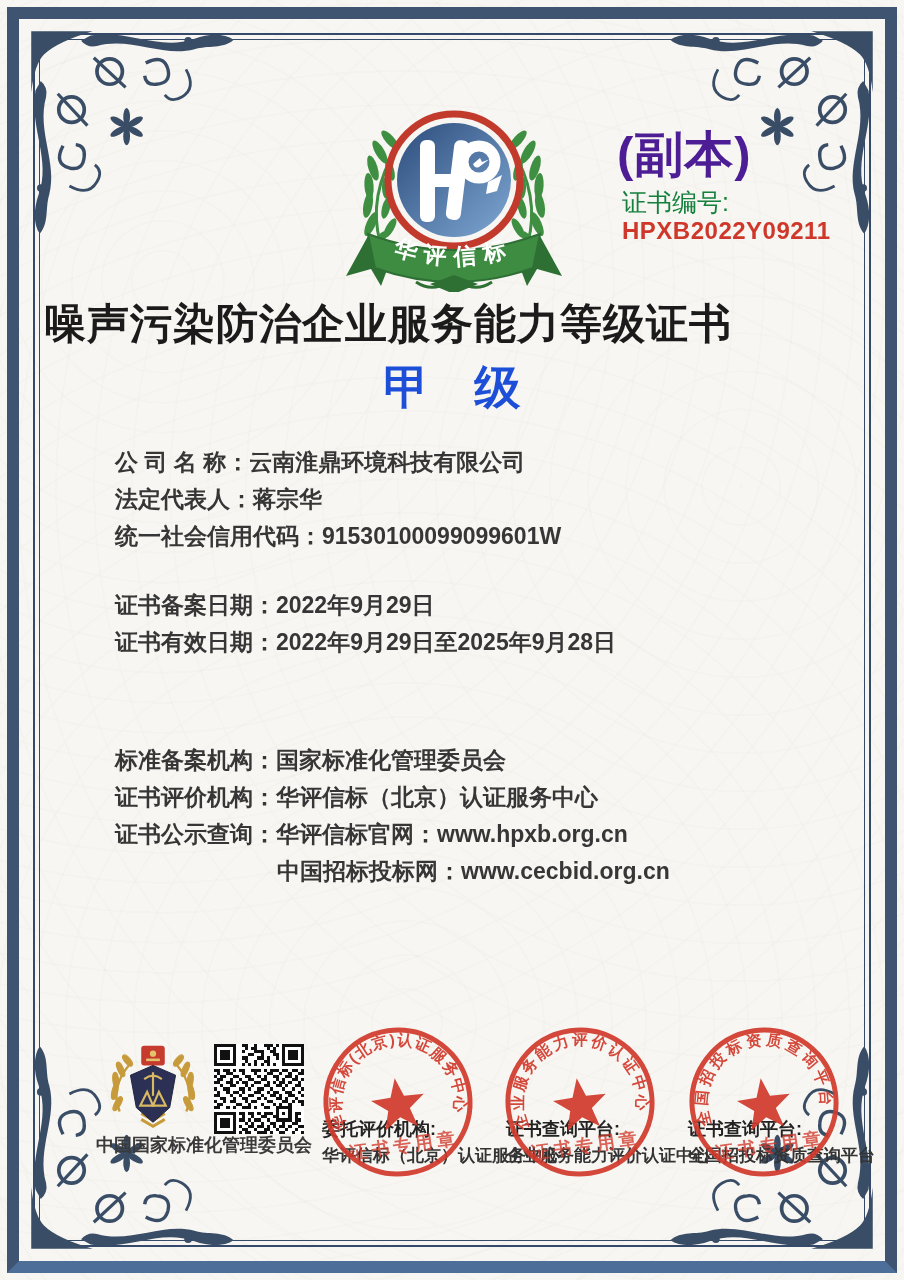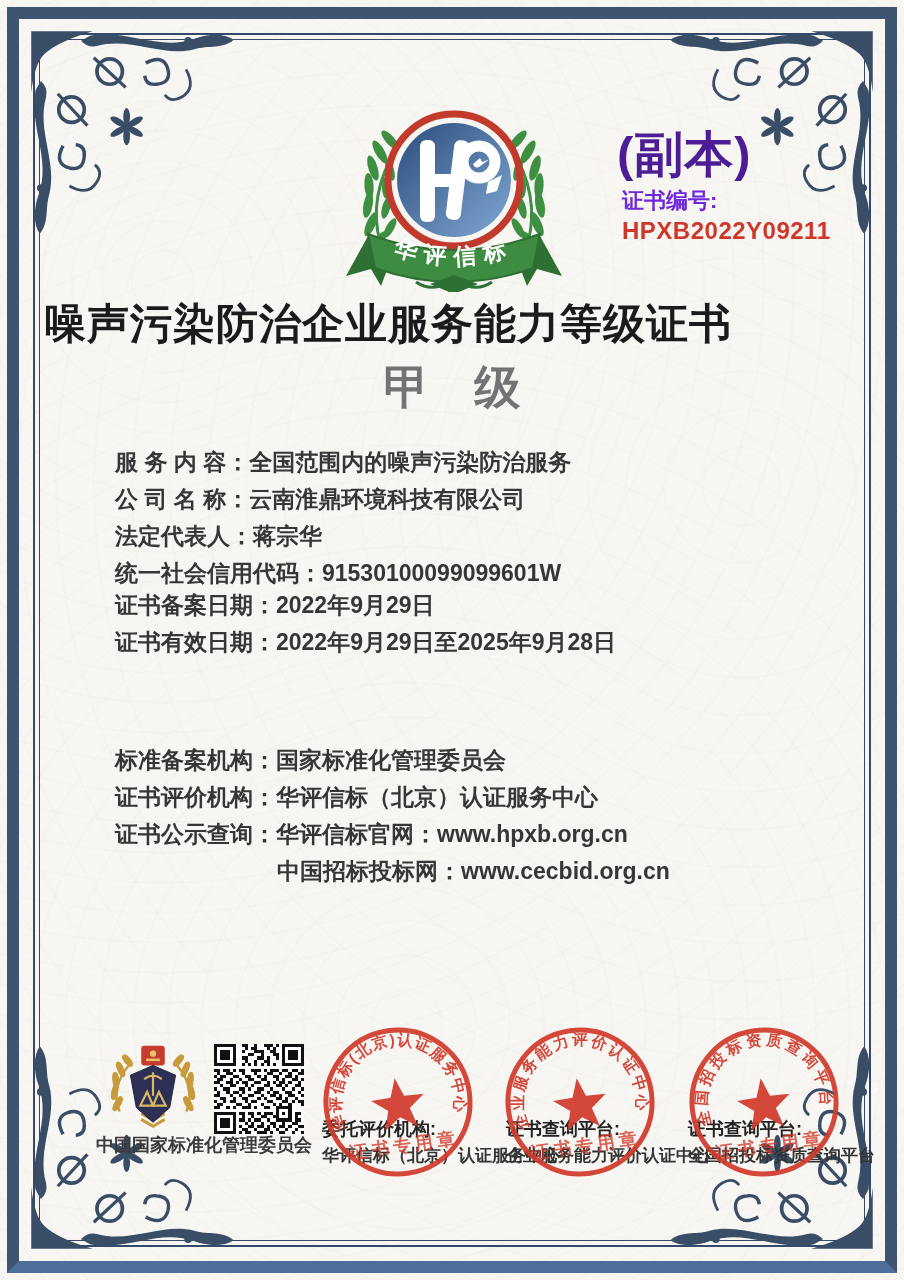--- a/index.html
+++ b/index.html
@@ -14,24 +14,24 @@
   .frame2{position:absolute;inset:33px;border:2.5px solid #35496b;}
   .frame3{position:absolute;inset:39px;border:1px solid #35496b;}
   .corner{position:absolute;width:212px;height:212px;}
   .corner.tl{left:27px;top:27px;}
   .corner.tr{right:27px;top:27px;transform:scaleX(-1);}
   .corner.bl{left:27px;bottom:27px;transform:scaleY(-1);}
   .corner.br{right:27px;bottom:27px;transform:scale(-1,-1);}
   
   .logo{position:absolute;left:338px;top:100px;width:232px;height:192px;}
   .copy{position:absolute;left:617px;top:122px;font-size:49px;font-weight:700;color:#4c1d95;letter-spacing:1px;}
-  .certno-label{position:absolute;left:622px;top:186px;font-size:22px;font-weight:700;color:#6d28d9;}
+  .certno-label{position:absolute;left:622px;top:186px;font-size:25px;font-weight:400;color:#15803d;}
   .certno{position:absolute;left:622px;top:217px;font-size:24px;font-weight:700;color:#cf372a;letter-spacing:.5px;}
   .title{position:absolute;left:0;top:296px;width:776px;text-align:center;font-size:42px;font-weight:800;color:#1b1b1b;letter-spacing:1px;}
-  .grade{position:absolute;left:0;top:357px;width:904px;text-align:center;font-size:46px;font-weight:800;color:#737373;letter-spacing:16px;text-indent:16px;}
+  .grade{position:absolute;left:0;top:357px;width:904px;text-align:center;font-size:46px;font-weight:800;color:#1d4ed8;letter-spacing:16px;text-indent:16px;}
   
   .sec{position:absolute;left:115px;width:750px;font-size:23px;font-weight:600;color:#363636;line-height:37px;}
   .sec-basic{top:444px;}
   .sec-dates{top:587px;}
   .sec-query{top:742px;}
   .hang{padding-left:162px;text-indent:-162px;}
   .indent{padding-left:162px;}
   
   .caption{position:absolute;left:88px;top:1133px;width:232px;text-align:center;font-size:18px;font-weight:600;color:#3a3a3a;}
   .emblem{position:absolute;left:102px;top:1044px;width:102px;height:86px;}
@@ -161,21 +161,20 @@
   </svg>
 
   <div class="copy">(副本)</div>
   <div class="certno-label">证书编号:</div>
   <div class="certno">HPXB2022Y09211</div>
 
   <div class="title">噪声污染防治企业服务能力等级证书</div>
   <div class="grade">甲 级</div>
 
   <div class="sec sec-basic">
-    <div class="hang"><span>服 务 内 容：</span><span>全国范围内的噪声污染防治服务</span></div>
     <div class="hang"><span>公 司 名 称：</span><span>云南淮鼎环境科技有限公司</span></div>
     <div class="hang"><span>法定代表人：</span><span>蒋宗华</span></div>
     <div class="hang"><span>统一社会信用代码：</span><span>91530100099099601W</span></div>
   </div>
 
   <div class="sec sec-dates">
     <div class="hang"><span>证书备案日期：</span><span>2022年9月29日</span></div>
     <div class="hang"><span>证书有效日期：</span><span>2022年9月29日至2025年9月28日</span></div>
   </div>
 

